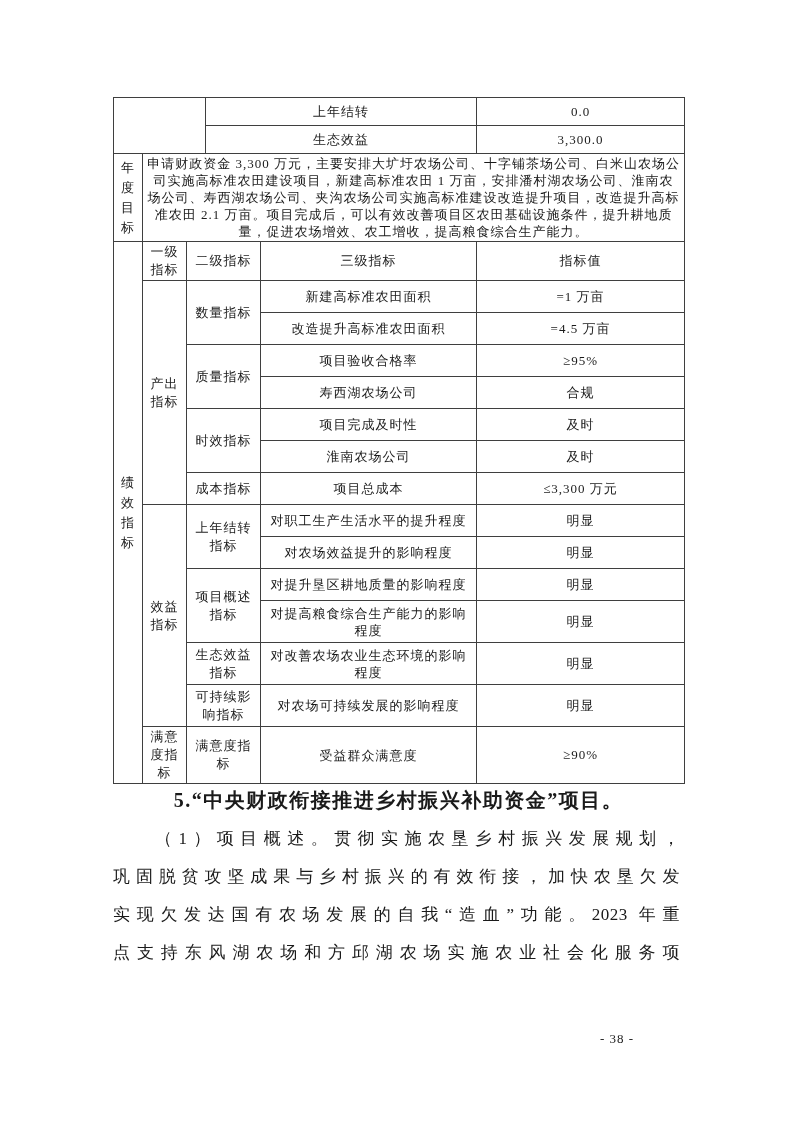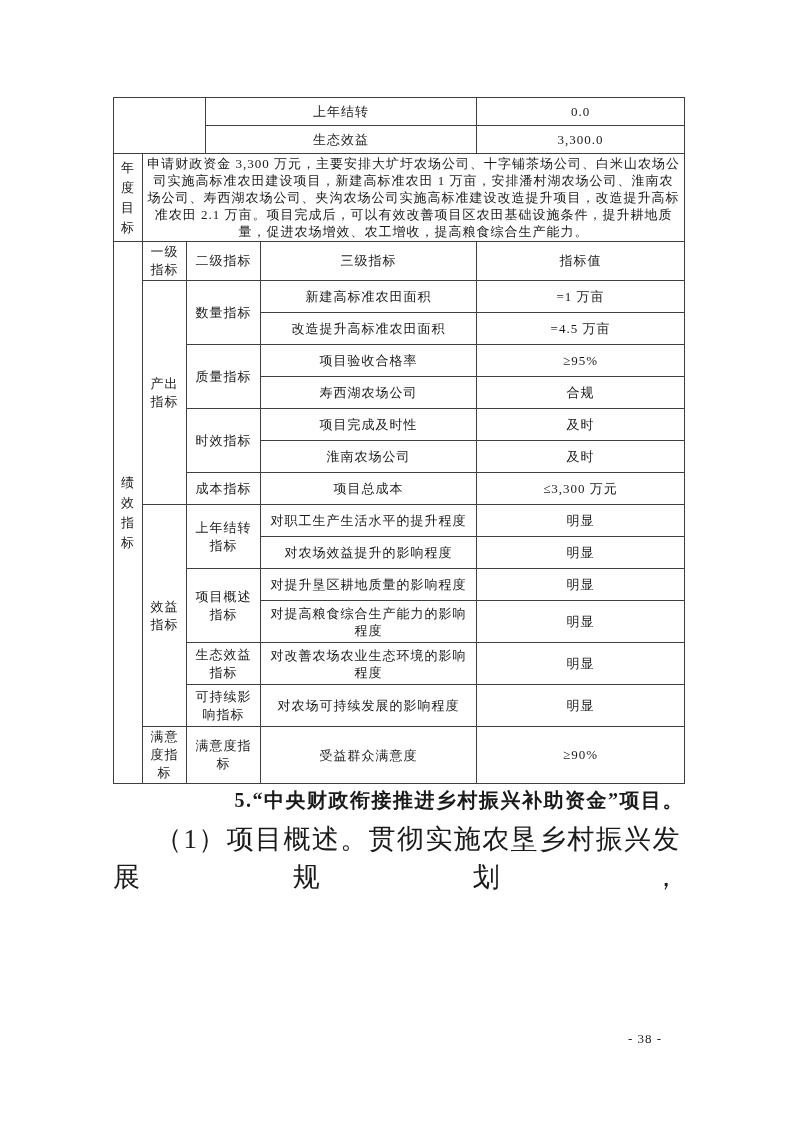--- a/index.html
+++ b/index.html
@@ -23,35 +23,35 @@
   td.goal {
     text-align:justify; text-justify:inter-character; font-size:13px;
     line-height:17px; letter-spacing:0.2px; padding:3px 6px; vertical-align:middle;
   }
   td.name { text-align:left; padding-left:9px; letter-spacing:0.8px; line-height:17px; }
   td.num  { text-align:right; padding-right:8px; letter-spacing:0.5px; }
   td.toplabel { letter-spacing:3px; font-size:13.5px; }
   td.hdr { letter-spacing:2px; }
   .heading {
     position:absolute; left:113px; top:787px; width:571px;
-    text-align:right; font-weight:bold; font-size:20px; letter-spacing:1.5px;
+    text-align:center; font-weight:bold; font-size:20px; letter-spacing:1.5px;
     font-family:"Liberation Serif","DejaVu Serif",serif;
   }
   .para {
     position:absolute; left:113px; top:820px; width:567px;
-    font-size:27px; letter-spacing:0.5px;
+    font-size:17px; letter-spacing:0.5px;
   }
   .para .pline {
     line-height:38px; text-align:justify; text-align-last:justify;
     text-justify:inter-character;
   }
   .para .pline.indent { text-indent:42px; }
   .pagenum {
     position:absolute; left:600px; top:1031px; width:90px;
-    text-align:center; font-size:13px; letter-spacing:1px;
+    text-align:left; font-size:13px; letter-spacing:1px;
   }
 </style>
 </head>
 <body>
 
 <div class="page">
 
   <table class="perf">
     <colgroup>
       <col style="width:29px">
@@ -174,17 +174,20 @@
       <td class="name">受益群众满意度</td>
       <td>≥90%</td>
     </tr>
   </tbody>
     </table>
 
   <div class="heading">5.“中央财政衔接推进乡村振兴补助资金”项目。</div>
 
   <div class="para">
     <div class="pline indent">（1）项目概述。贯彻实施农垦乡村振兴发展规划，</div>
+    <div class="pline">巩固脱贫攻坚成果与乡村振兴的有效衔接，加快农垦欠发</div>
+    <div class="pline">实现欠发达国有农场发展的自我“造血”功能。2023 年重</div>
+    <div class="pline">点支持东风湖农场和方邱湖农场实施农业社会化服务项</div>
   </div>
 
   <div class="pagenum">- 38 -</div>
 
 </div>
 
 </body></html>

